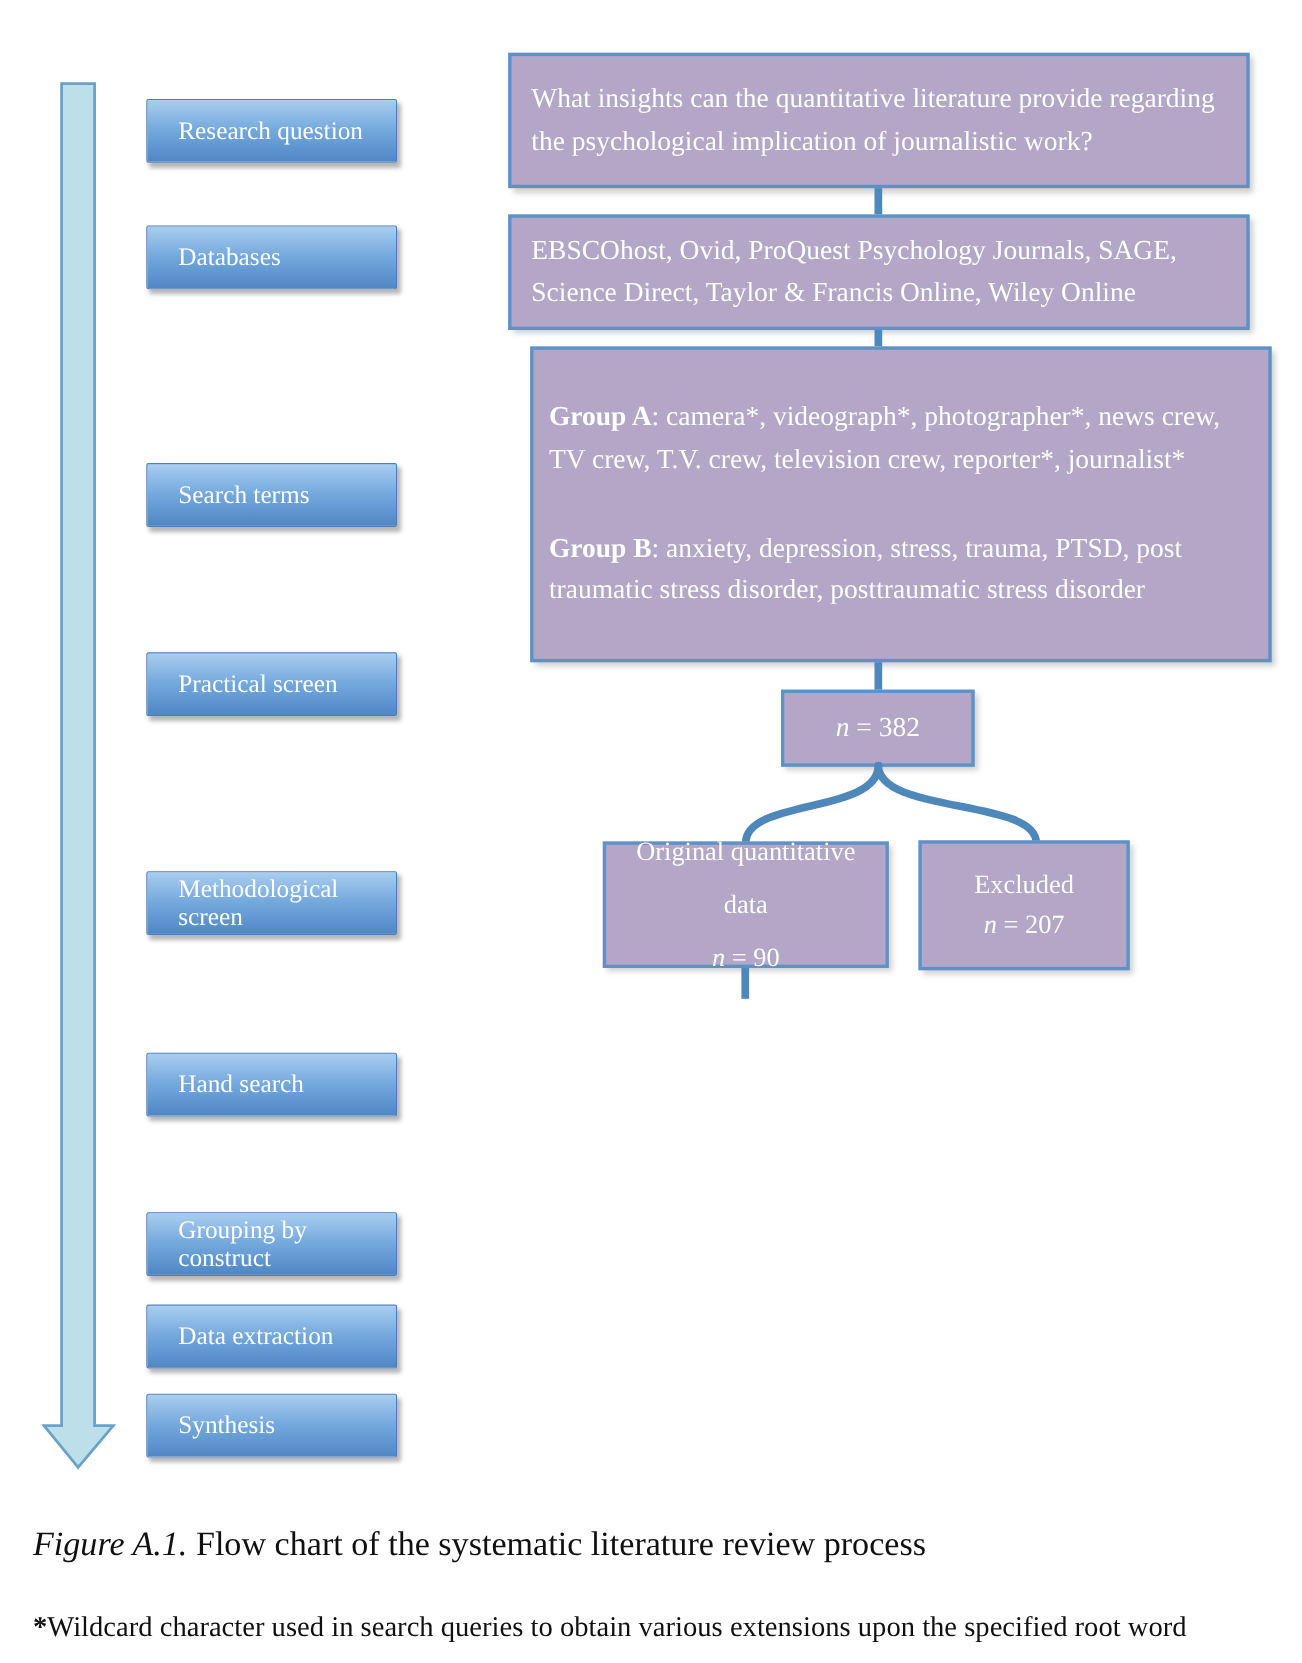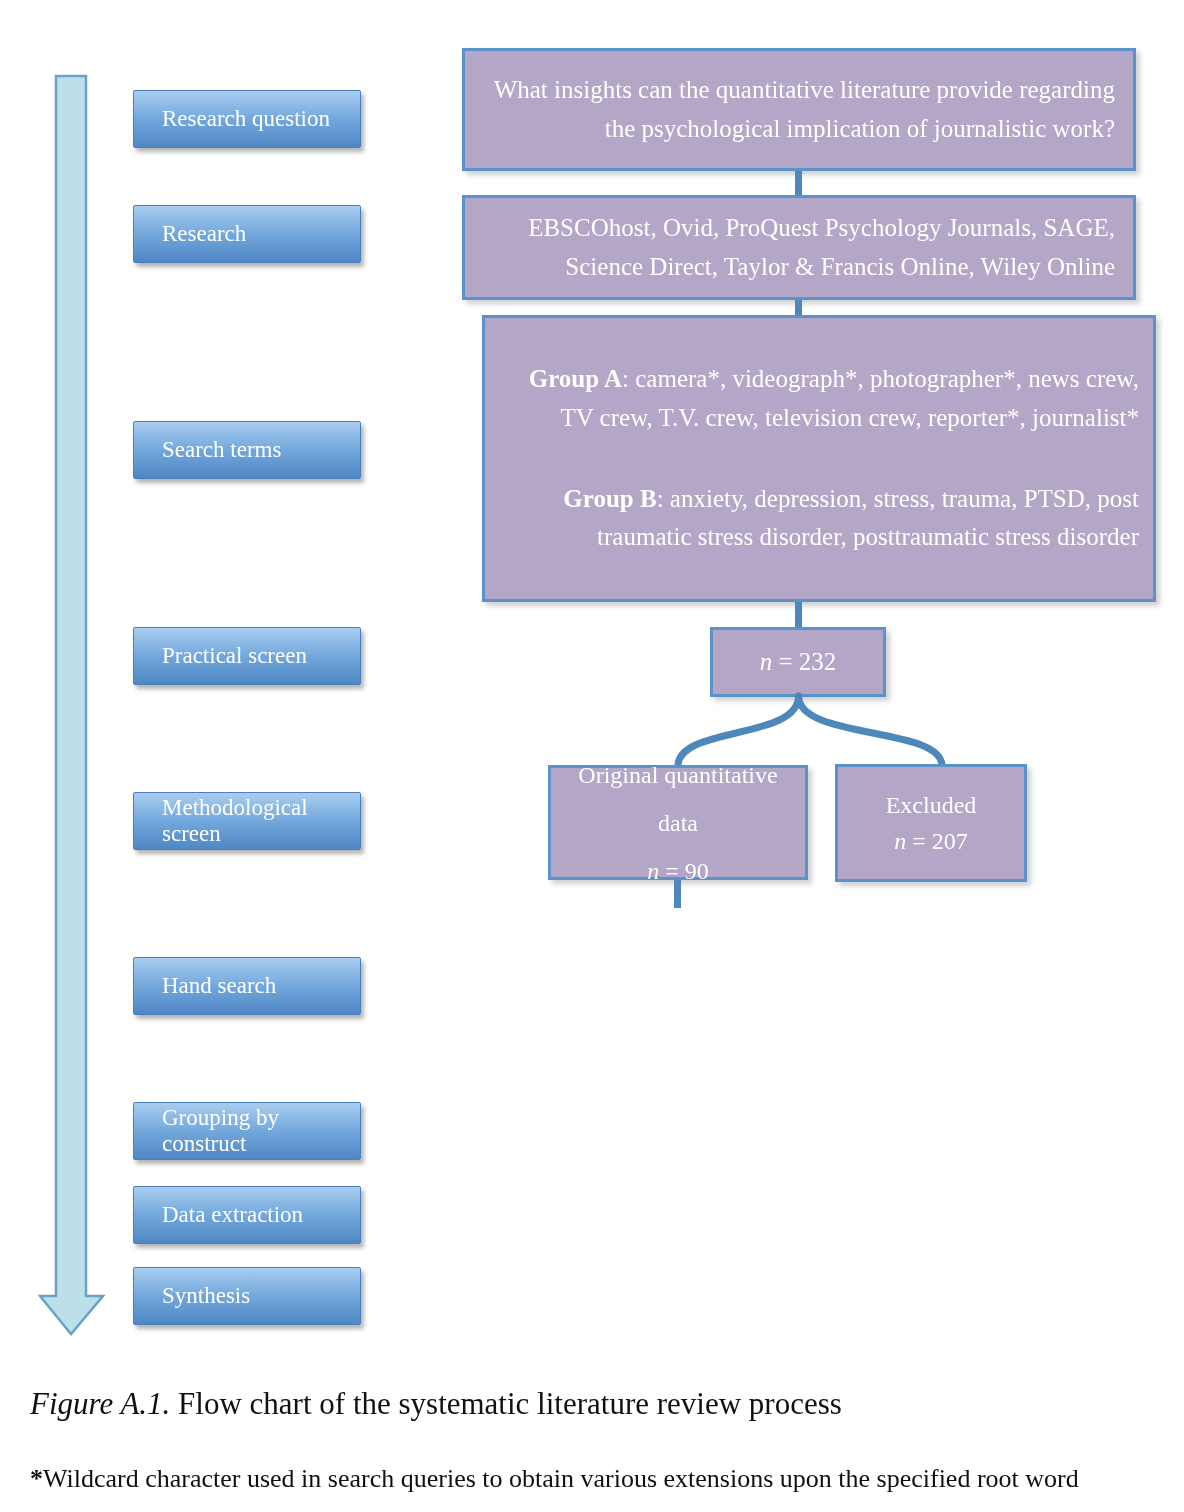--- a/index.html
+++ b/index.html
@@ -33,21 +33,21 @@
     box-shadow:3px 4px 4px rgba(90,90,90,.45);
     display:flex;align-items:center;justify-content:flex-start;
     color:#ffffff;font-size:23px;padding-left:28px;
   }
   
   .detail{
     position:absolute;box-sizing:border-box;
     background:var(--detail-fill);
     border:3px solid var(--detail-border);
     box-shadow:4px 4px 5px rgba(120,120,120,.35);
-    color:#ffffff;text-align:right;
+    color:#ffffff;text-align:left;
     display:flex;flex-direction:column;align-items:center;justify-content:center;
     font-size:25px;line-height:1.55;
   }
   .d-research{left:462px;top:48px;width:674px;height:123px;padding:0 18px;}
   .d-databases{left:462px;top:195px;width:674px;height:105px;padding:0 18px;}
   .d-search{left:482px;top:315px;width:674px;height:287px;padding:0 14px;}
   .d-search p{margin:21px 0;}
   .d-total{left:710px;top:627px;width:176px;height:70px;}
   .d-included{left:548px;top:765px;width:260px;height:115px;font-size:24px;line-height:1.5;gap:12px;}
   .d-excluded{left:835px;top:764px;width:192px;height:118px;font-size:24px;line-height:1.5;}
@@ -73,26 +73,26 @@
 <div class="canvas">
 
   <svg class="flow-arrow" width="68" height="1264" viewBox="0 0 68 1264">
     <polygon points="18,2 48,2 48,1222 65,1222 33,1260 2,1222 18,1222" fill="var(--arrow-fill)" stroke="var(--arrow-border)" stroke-width="2.5" stroke-linejoin="miter"></polygon>
   </svg>
 
   <div class="step" style="top:90px">
       <span>Research question</span>
     </div>
   <div class="step" style="top:205px">
-      <span>Research</span>
+      <span>Databases</span>
     </div>
   <div class="step" style="top:421px">
       <span>Search terms</span>
     </div>
-  <div class="step" style="top:627px">
+  <div class="step" style="top:593px">
       <span>Practical screen</span>
     </div>
   <div class="step" style="top:792px">
       <span>Methodological screen</span>
     </div>
   <div class="step" style="top:957px">
       <span>Hand search</span>
     </div>
   <div class="step" style="top:1102px">
       <span>Grouping by construct</span>
@@ -117,21 +117,21 @@
   <div class="vconn c2"></div>
 
   <div class="detail d-search">
     <p><strong>Group A</strong><span>: camera*, videograph*, photographer*, news crew, TV crew, T.V. crew, television crew, reporter*, journalist*</span></p>
     <p><strong>Group B</strong><span>: anxiety, depression, stress, trauma, PTSD, post traumatic stress disorder, posttraumatic stress disorder</span></p>
   </div>
 
   <div class="vconn c3"></div>
 
   <div class="detail d-total">
-    <div><span class="nvar">n</span><span> = 232</span></div>
+    <div><span class="nvar">n</span><span> = 382</span></div>
   </div>
 
   <svg class="branch" width="420" height="82" viewBox="0 0 420 82">
     <path d="M258.5,4 C258.5,48 138,34 138,74" fill="none" stroke="var(--connector)" stroke-width="7" stroke-linecap="round"></path>
     <path d="M258.5,4 C258.5,48 402,34 402,74" fill="none" stroke="var(--connector)" stroke-width="7" stroke-linecap="round"></path>
   </svg>
 
   <div class="detail d-included">
     <div>Original quantitative</div>
     <div>data</div>

